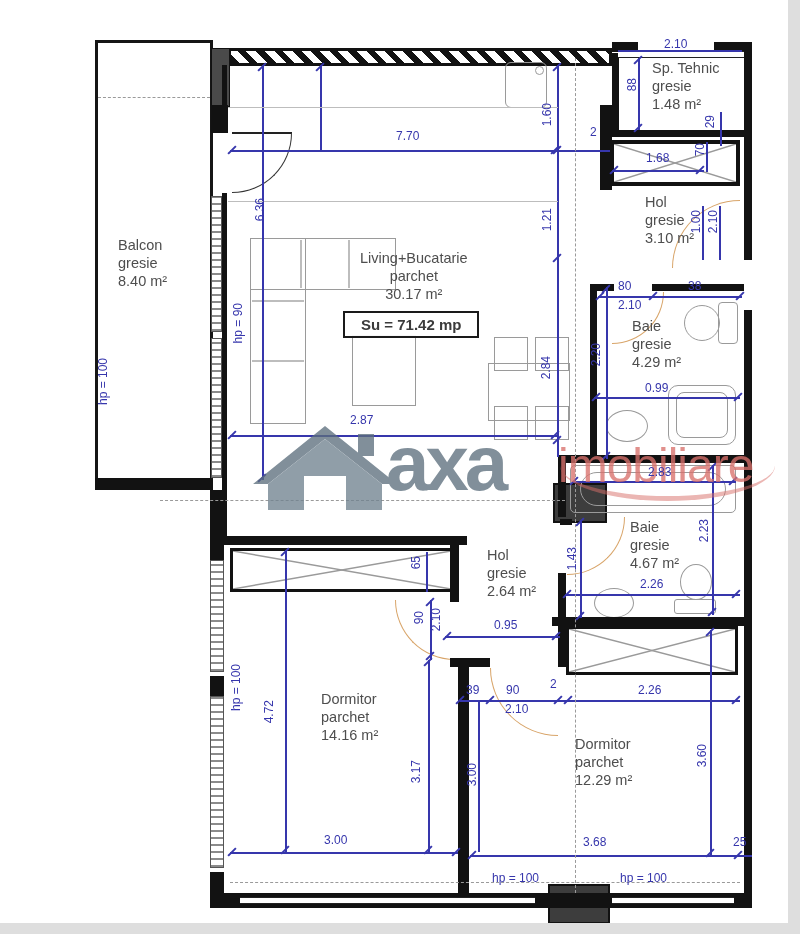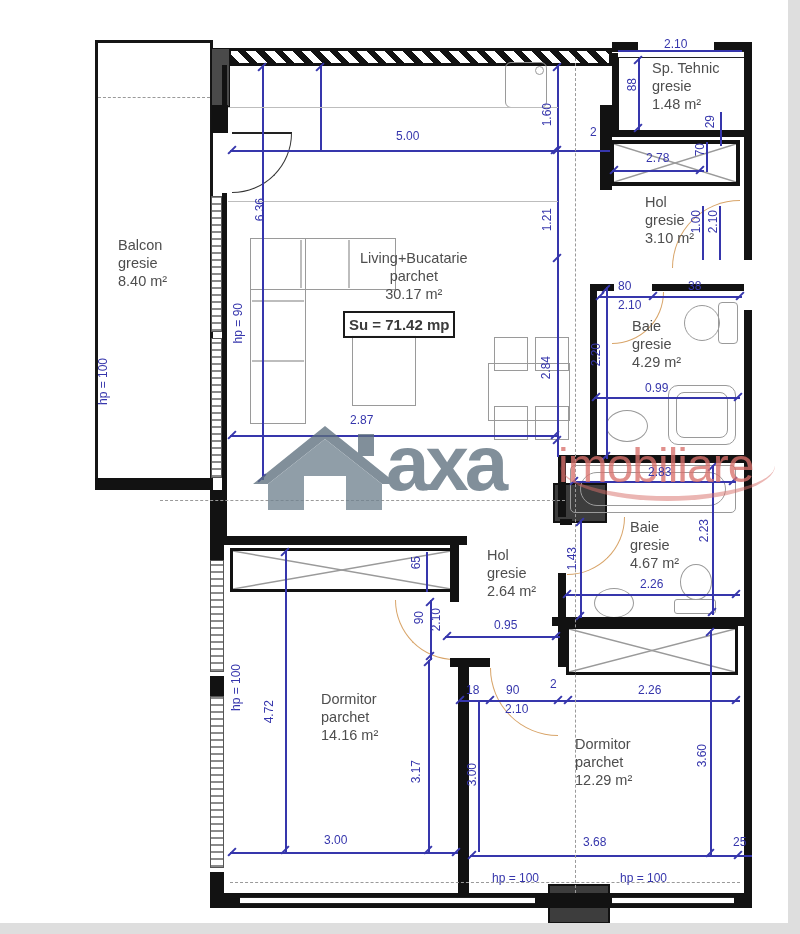--- a/index.html
+++ b/index.html
@@ -26,21 +26,21 @@
   .furn.round{border-radius:50%;}
   .xbox{position:absolute;box-sizing:border-box;border:3px solid #121212;background:#fff;}
   .xbox svg{display:block;width:100%;height:100%;}
   .xbox line{stroke:#9a9a9a;stroke-width:1.5;vector-effect:non-scaling-stroke;}
   .arc{position:absolute;box-sizing:border-box;}
   .arc.tl{border-top:1.8px solid #d8a468;border-left:1.8px solid #d8a468;border-top-left-radius:100%;}
   .arc.br{border-bottom:1.8px solid #d8a468;border-right:1.8px solid #d8a468;border-bottom-right-radius:100%;}
   .arc.bl{border-bottom:1.8px solid #d8a468;border-left:1.8px solid #d8a468;border-bottom-left-radius:100%;}
   .arc.dark{border-color:#333;}
   #su-box{position:absolute;left:343px;top:311px;border:2px solid #1a1a1a;background:rgba(255,255,255,.92);
-          color:#3b3b3b;font-size:15px;font-weight:600;padding:3px 4px;z-index:7;}
+          color:#3b3b3b;font-size:15px;font-weight:600;padding:3px 16px;z-index:7;}
   #watermark{position:absolute;left:0;top:0;z-index:5;opacity:.78;pointer-events:none;}
   #wm-axa{position:absolute;left:386px;top:424px;font-size:78px;font-weight:700;letter-spacing:-4px;
           color:#5d6f7d;line-height:1;}
   #wm-imob{position:absolute;left:558px;top:442px;font-size:48px;font-weight:400;letter-spacing:-1px;
            color:#d9706b;line-height:1;}
   #wm-swoosh{position:absolute;left:560px;top:462px;width:215px;height:34px;
              border-bottom:5px solid #d9706b;border-radius:0 0 55% 55%/0 0 100% 100%;opacity:.65;}
   .edge{position:absolute;background:#dedede;}
   .leaf{position:absolute;background:#222;}
 </style>
@@ -272,25 +272,25 @@
 gresie
 2.64 m²</div>
     <div class="room-label" style="left: 321px; top: 691px;">Dormitor
 parchet
 14.16 m²</div>
     <div class="room-label" style="left: 575px; top: 736px;">Dormitor
 parchet
 12.29 m²</div>
     <div class="dim" style="left: 664px; top: 38px;">2.10</div>
     <div class="dim v" style="left: 626px; top: 78px;">88</div>
-    <div class="dim" style="left: 396px; top: 130px;">5.00</div>
+    <div class="dim" style="left: 396px; top: 130px;">7.70</div>
     <div class="dim v" style="left: 541px; top: 103px;">1.60</div>
     <div class="dim" style="left: 590px; top: 126px;">2</div>
     <div class="dim v" style="left: 704px; top: 115px;">29</div>
-    <div class="dim" style="left: 646px; top: 152px;">2.78</div>
+    <div class="dim" style="left: 646px; top: 152px;">1.68</div>
     <div class="dim v" style="left: 694px; top: 143px;">70</div>
     <div class="dim v" style="left: 541px; top: 208px;">1.21</div>
     <div class="dim v" style="left: 690px; top: 210px;">1.00</div>
     <div class="dim v" style="left: 707px; top: 210px;">2.10</div>
     <div class="dim" style="left: 618px; top: 280px;">80</div>
     <div class="dim" style="left: 688px; top: 280px;">38</div>
     <div class="dim" style="left: 618px; top: 299px;">2.10</div>
     <div class="dim v" style="left: 254px; top: 198px;">6.36</div>
     <div class="dim v" style="left: 232px; top: 303px;">hp = 90</div>
     <div class="dim v" style="left: 97px; top: 358px;">hp = 100</div>
@@ -299,21 +299,21 @@
     <div class="dim" style="left: 645px; top: 382px;">0.99</div>
     <div class="dim" style="left: 350px; top: 414px;">2.87</div>
     <div class="dim" style="left: 648px; top: 466px;">2.83</div>
     <div class="dim v" style="left: 698px; top: 519px;">2.23</div>
     <div class="dim v" style="left: 566px; top: 547px;">1.43</div>
     <div class="dim" style="left: 640px; top: 578px;">2.26</div>
     <div class="dim v" style="left: 410px; top: 556px;">65</div>
     <div class="dim v" style="left: 413px; top: 611px;">90</div>
     <div class="dim v" style="left: 430px; top: 608px;">2.10</div>
     <div class="dim" style="left: 494px; top: 619px;">0.95</div>
-    <div class="dim" style="left: 466px; top: 684px;">18</div>
+    <div class="dim" style="left: 466px; top: 684px;">39</div>
     <div class="dim" style="left: 506px; top: 684px;">90</div>
     <div class="dim" style="left: 550px; top: 678px;">2</div>
     <div class="dim" style="left: 505px; top: 703px;">2.10</div>
     <div class="dim" style="left: 638px; top: 684px;">2.26</div>
     <div class="dim v" style="left: 230px; top: 664px;">hp = 100</div>
     <div class="dim v" style="left: 263px; top: 700px;">4.72</div>
     <div class="dim v" style="left: 410px; top: 760px;">3.17</div>
     <div class="dim v" style="left: 466px; top: 763px;">3.00</div>
     <div class="dim v" style="left: 696px; top: 744px;">3.60</div>
     <div class="dim" style="left: 324px; top: 834px;">3.00</div>

